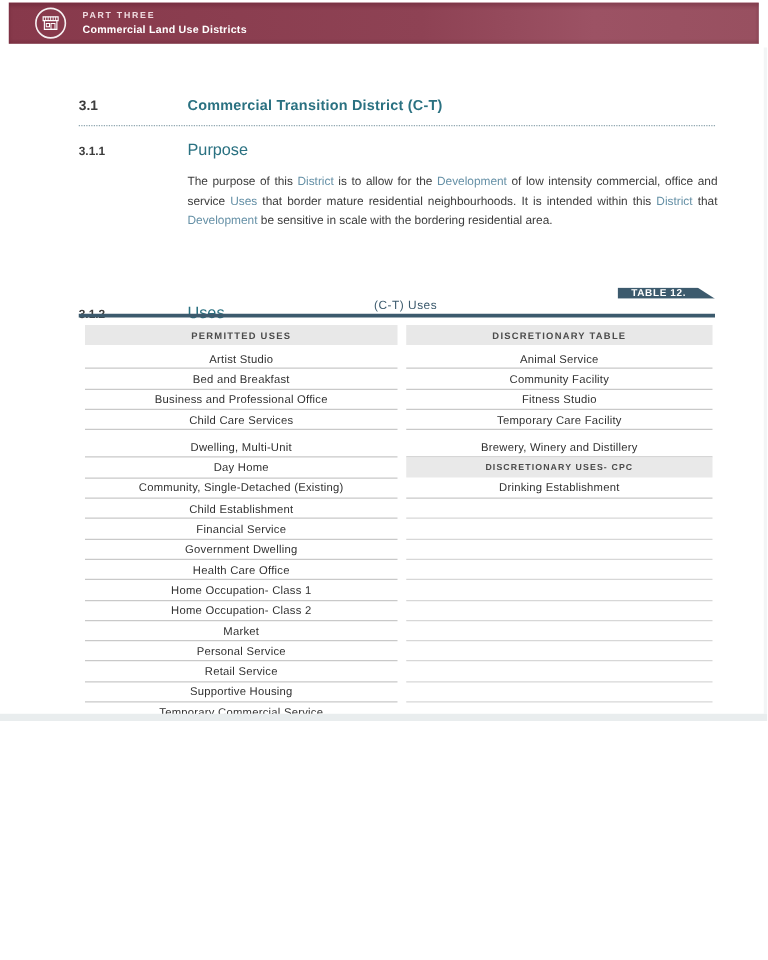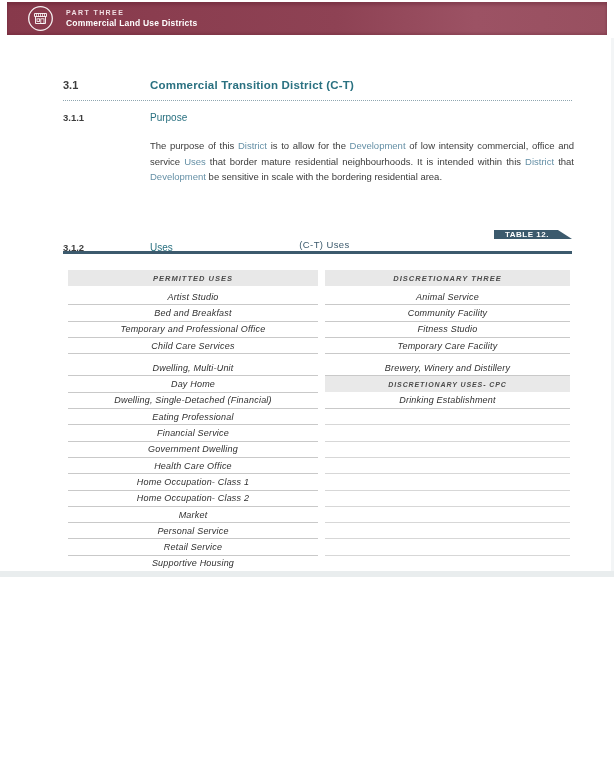--- a/index.html
+++ b/index.html
@@ -23,38 +23,38 @@
   .header-subtitle{font-size:8.5px;font-weight:700;margin-top:2px;color:#ffffff;letter-spacing:.2px;}
   
   .sec{position:absolute;left:63px;width:509px;display:flex;align-items:baseline;}
   .sec .num{width:87px;flex:0 0 auto;color:#3d3d3d;font-weight:700;}
   .sec31{top:79px;padding-bottom:9px;border-bottom:1px dotted #8fa6b0;}
   .sec31 .num{font-size:11px;}
   .sec31 .title{font-size:11.5px;font-weight:600;color:#2a7181;letter-spacing:.2px;}
   .sec311{top:112px;}
   .sec312{top:206px;margin-top:36px;}
   .sec-sm .num{font-size:9.5px;}
-  .sec-sm .title{font-size:10px;color:#2a7181;}
+  .sec-sm .title{font-size:13px;color:#2a7181;}
   
   .purpose{
     position:absolute;top:138px;left:150px;width:424px;margin:0;
     font-size:9.5px;line-height:15.5px;color:#3b3b3b;text-align:justify;
   }
   .purpose .term{color:#6590a6;}
   
   .table-block{position:absolute;top:230px;left:63px;width:509px;}
   .tab-row{position:relative;height:21px;border-bottom:3px solid #3c5a6d;display:flex;align-items:flex-end;flex-direction:column;}
   .tab{
     width:78px;background:#3c5a6d;color:#fff;
     clip-path:polygon(0 0,82% 0,100% 100%,0 100%);
     display:flex;align-items:center;padding-left:11px;box-sizing:border-box;
     font-size:8px;font-weight:700;letter-spacing:.5px;
   }
   .tab-caption{margin-left:14px;align-self:center;font-size:9.5px;color:#3c5a6d;letter-spacing:.4px;}
-  .cols{margin-top:16px;padding-left:5px;font-style:italic;}
+  .cols{margin-top:6px;padding-left:5px;}
   .t-row{display:grid;grid-template-columns:250px 245px;column-gap:7px;}
   .t-head-row{margin-bottom:3px;}
   .t-cell{
     height:15.3px;display:flex;align-items:center;justify-content:center;
     border-bottom:1px solid #c9c9c9;
     font-size:9px;color:#303030;letter-spacing:.2px;white-space:nowrap;
   }
   .t-colhead{
     height:16px;background:#e8e8e8;border-bottom:none;
     font-size:7.5px;font-weight:700;letter-spacing:1px;color:#4b4b4b;
@@ -119,52 +119,52 @@
   <div class="table-block">
     <div class="tab-row">
       <div class="tab">
         <span>TABLE 12.</span>
       </div>
       <div class="tab-caption">(C-T) Uses</div>
     </div>
     <div class="cols" id="table-rows">
         <div class="t-row t-head-row">
           <div class="t-cell t-colhead">PERMITTED USES</div>
-          <div class="t-cell t-colhead">DISCRETIONARY THREE</div>
+          <div class="t-cell t-colhead">DISCRETIONARY TABLE</div>
         </div>
         <div class="t-row">
           <div class="t-cell ">Artist Studio</div>
           <div class="t-cell ">Animal Service</div>
         </div>
         <div class="t-row">
           <div class="t-cell ">Bed and Breakfast</div>
           <div class="t-cell ">Community Facility</div>
         </div>
         <div class="t-row">
-          <div class="t-cell ">Temporary and Professional Office</div>
+          <div class="t-cell ">Business and Professional Office</div>
           <div class="t-cell ">Fitness Studio</div>
         </div>
         <div class="t-row">
           <div class="t-cell ">Child Care Services</div>
           <div class="t-cell ">Temporary Care Facility</div>
         </div>
         <div class="t-row t-gap">
           <div class="t-cell ">Dwelling, Multi-Unit</div>
           <div class="t-cell ">Brewery, Winery and Distillery</div>
         </div>
         <div class="t-row">
           <div class="t-cell ">Day Home</div>
           <div class="t-cell t-sub">DISCRETIONARY USES- CPC</div>
         </div>
         <div class="t-row">
-          <div class="t-cell ">Dwelling, Single-Detached (Financial)</div>
+          <div class="t-cell ">Community, Single-Detached (Existing)</div>
           <div class="t-cell ">Drinking Establishment</div>
         </div>
         <div class="t-row">
-          <div class="t-cell ">Eating Professional</div>
+          <div class="t-cell ">Child Establishment</div>
           <div class="t-cell t-empty"></div>
         </div>
         <div class="t-row">
           <div class="t-cell ">Financial Service</div>
           <div class="t-cell t-empty"></div>
         </div>
         <div class="t-row">
           <div class="t-cell ">Government Dwelling</div>
           <div class="t-cell t-empty"></div>
         </div>

